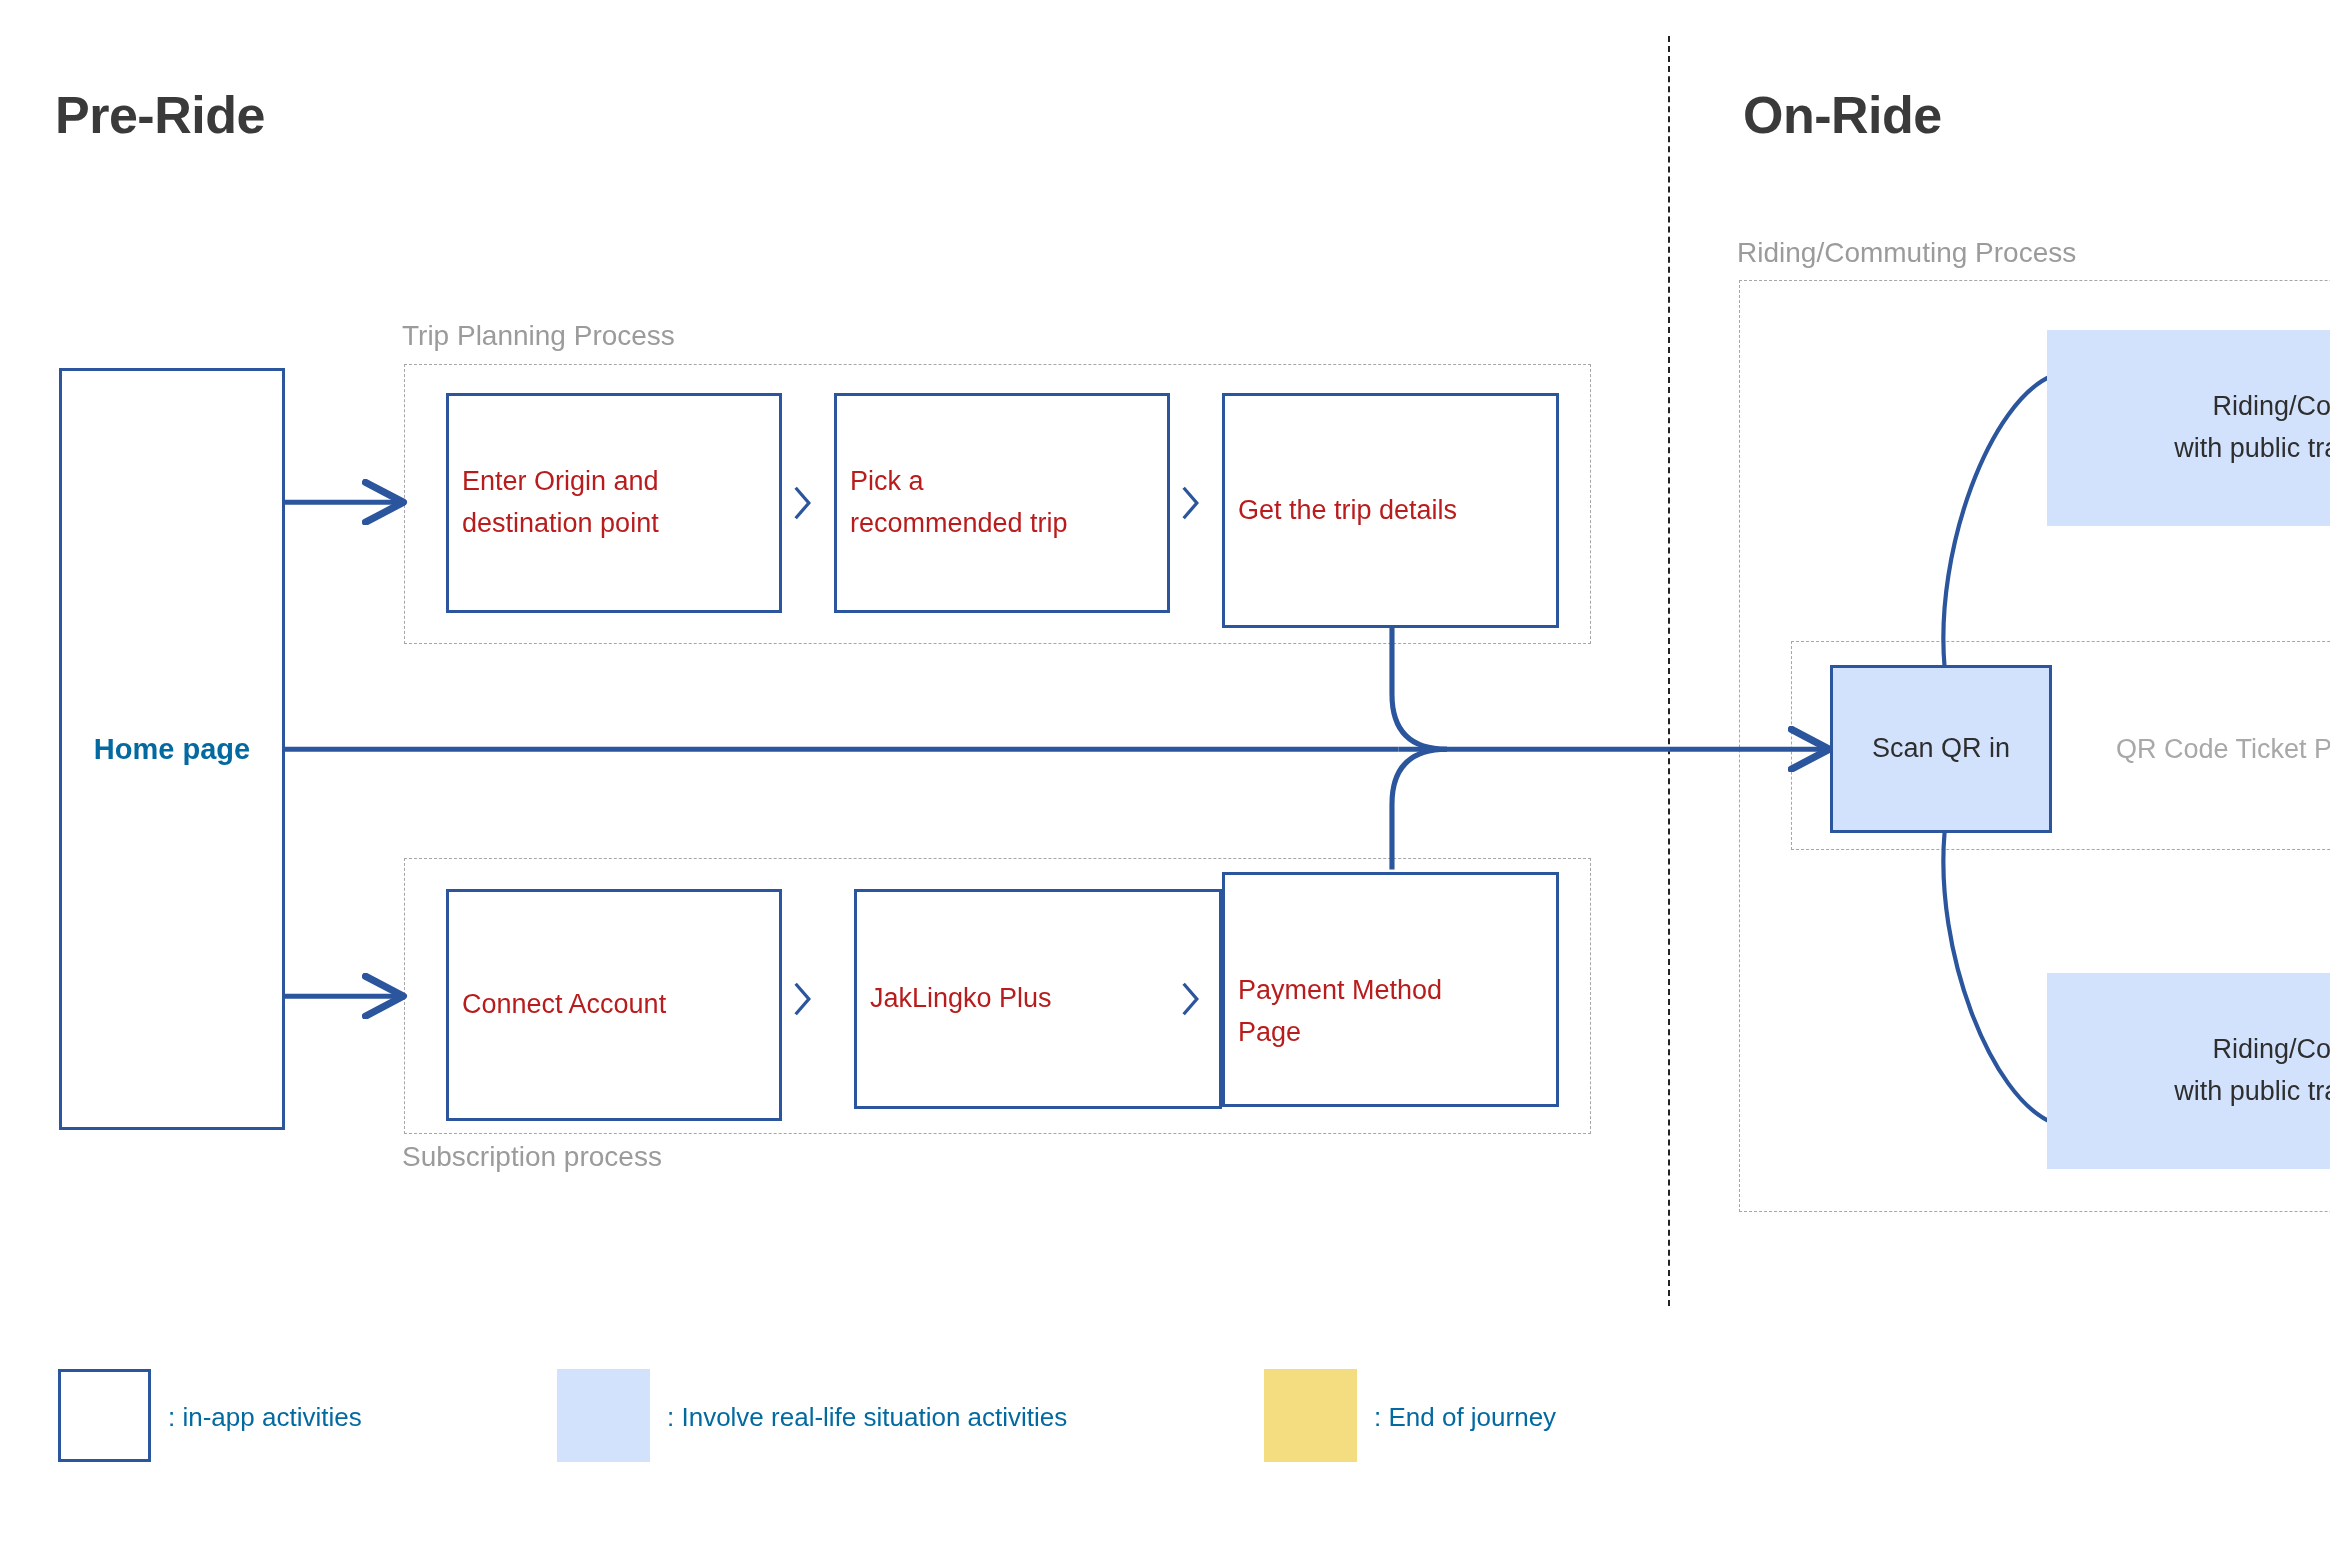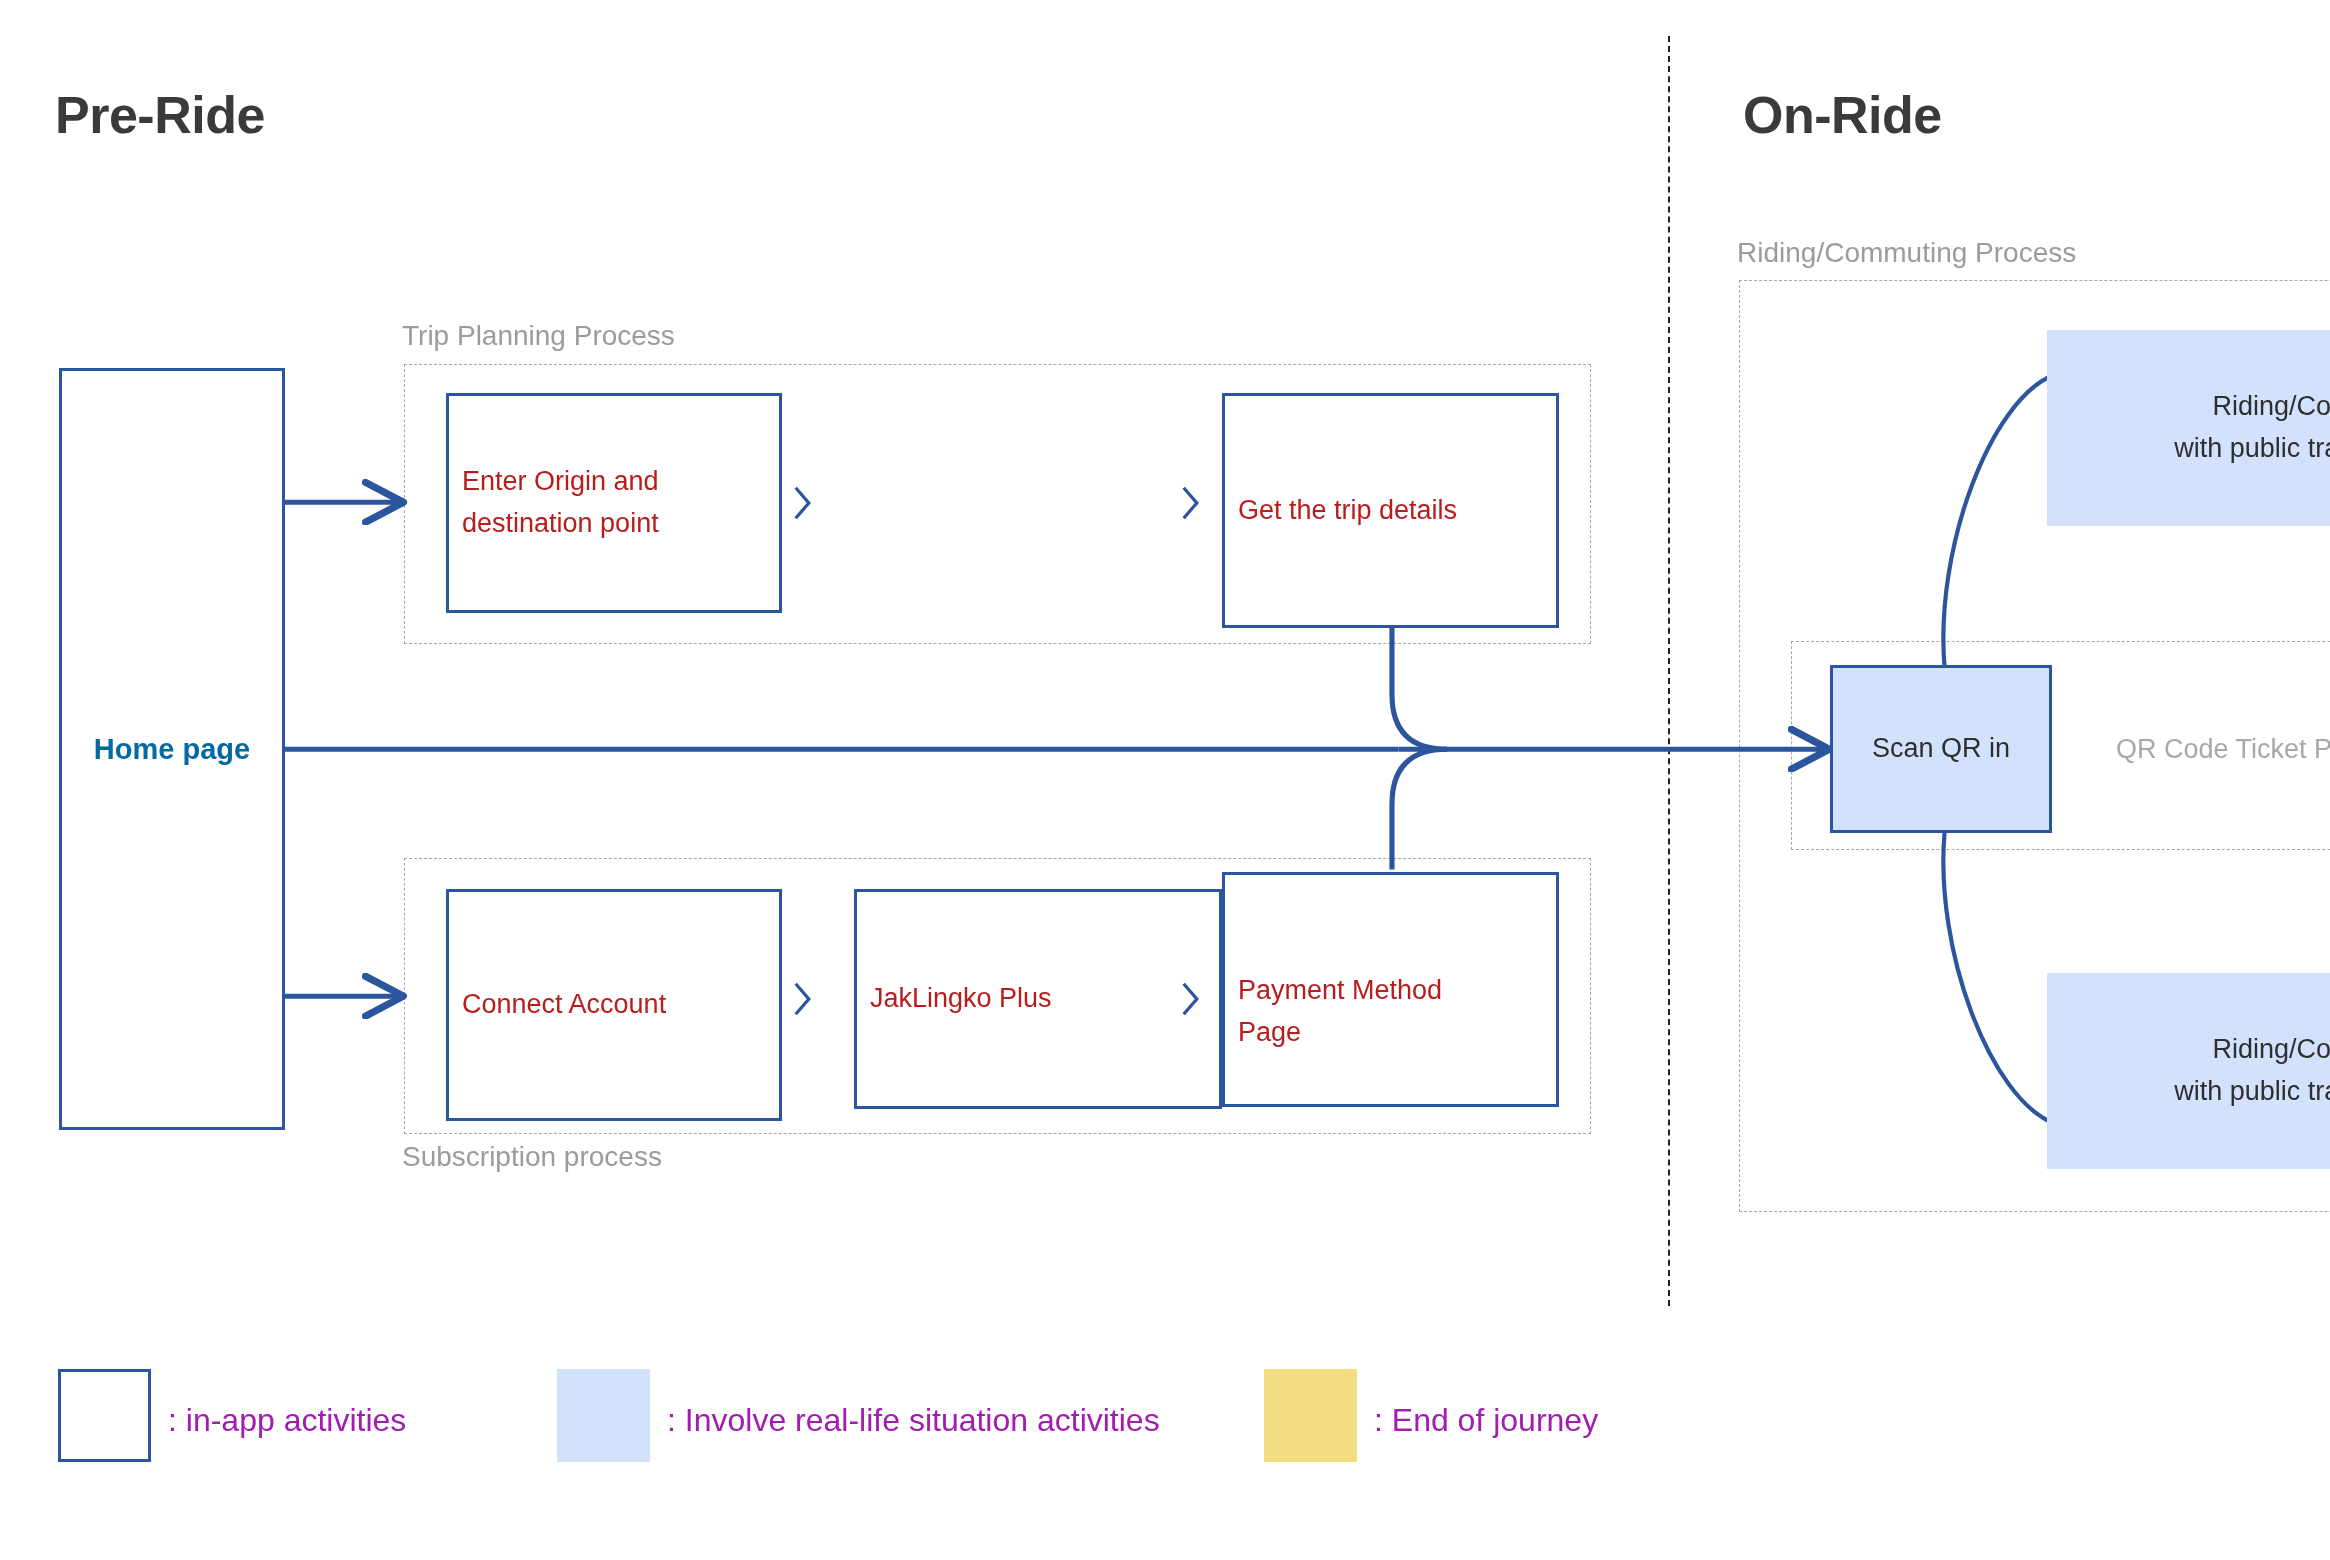--- a/index.html
+++ b/index.html
@@ -57,21 +57,21 @@
   .ghost-label{
     font-size:27px;color:#a8a8a8;white-space:nowrap;line-height:1;
   }
 
   
   .legend-swatch{box-sizing:border-box;}
   .legend-swatch.app{background:#ffffff;border:3.3px solid #2b559c;}
   .legend-swatch.real{background:#d3e2fc;}
   .legend-swatch.end{background:#f4dd80;}
   .legend-text{
-    font-size:32px;color:#a21caf;white-space:nowrap;line-height:1;
+    font-size:26px;color:#0369a1;white-space:nowrap;line-height:1;
   }
 
   svg.wires{position:absolute;left:0;top:0;width:3577px;height:1560px;pointer-events:none;}
 </style>
 </head>
 <body>
 
 <div class="stage">
 
   <div class="abs phase-title" style="left:55px;top:89px;">Pre-Ride</div>
@@ -130,20 +130,26 @@
     <span style="display:block;">
       <span style="display:block;">Enter Origin and</span>
       <span style="display:block;">destination point</span>
     </span>
   </div>
 
   <svg class="abs chev" style="left:793px;top:486px;" viewBox="0 0 44 72">
     <path d="M8,6 L34,36 L8,66" fill="none" stroke="#2b559c" stroke-width="7" stroke-linecap="square" stroke-linejoin="miter"></path>
   </svg>
 
+  <div class="abs node app left-align" style="left:834px;top:393px;width:336px;height:220px;">
+    <span style="display:block;">
+      <span style="display:block;">Pick a</span>
+      <span style="display:block;">recommended trip</span>
+    </span>
+  </div>
 
   <svg class="abs chev" style="left:1181px;top:486px;" viewBox="0 0 44 72">
     <path d="M8,6 L34,36 L8,66" fill="none" stroke="#2b559c" stroke-width="7" stroke-linecap="square" stroke-linejoin="miter"></path>
   </svg>
 
   <div class="abs node app left-align" style="left:1222px;top:393px;width:337px;height:235px;">
     <span>Get the trip details</span>
   </div>
 
   <div class="abs node app left-align" style="left:446px;top:889px;width:336px;height:232px;">

